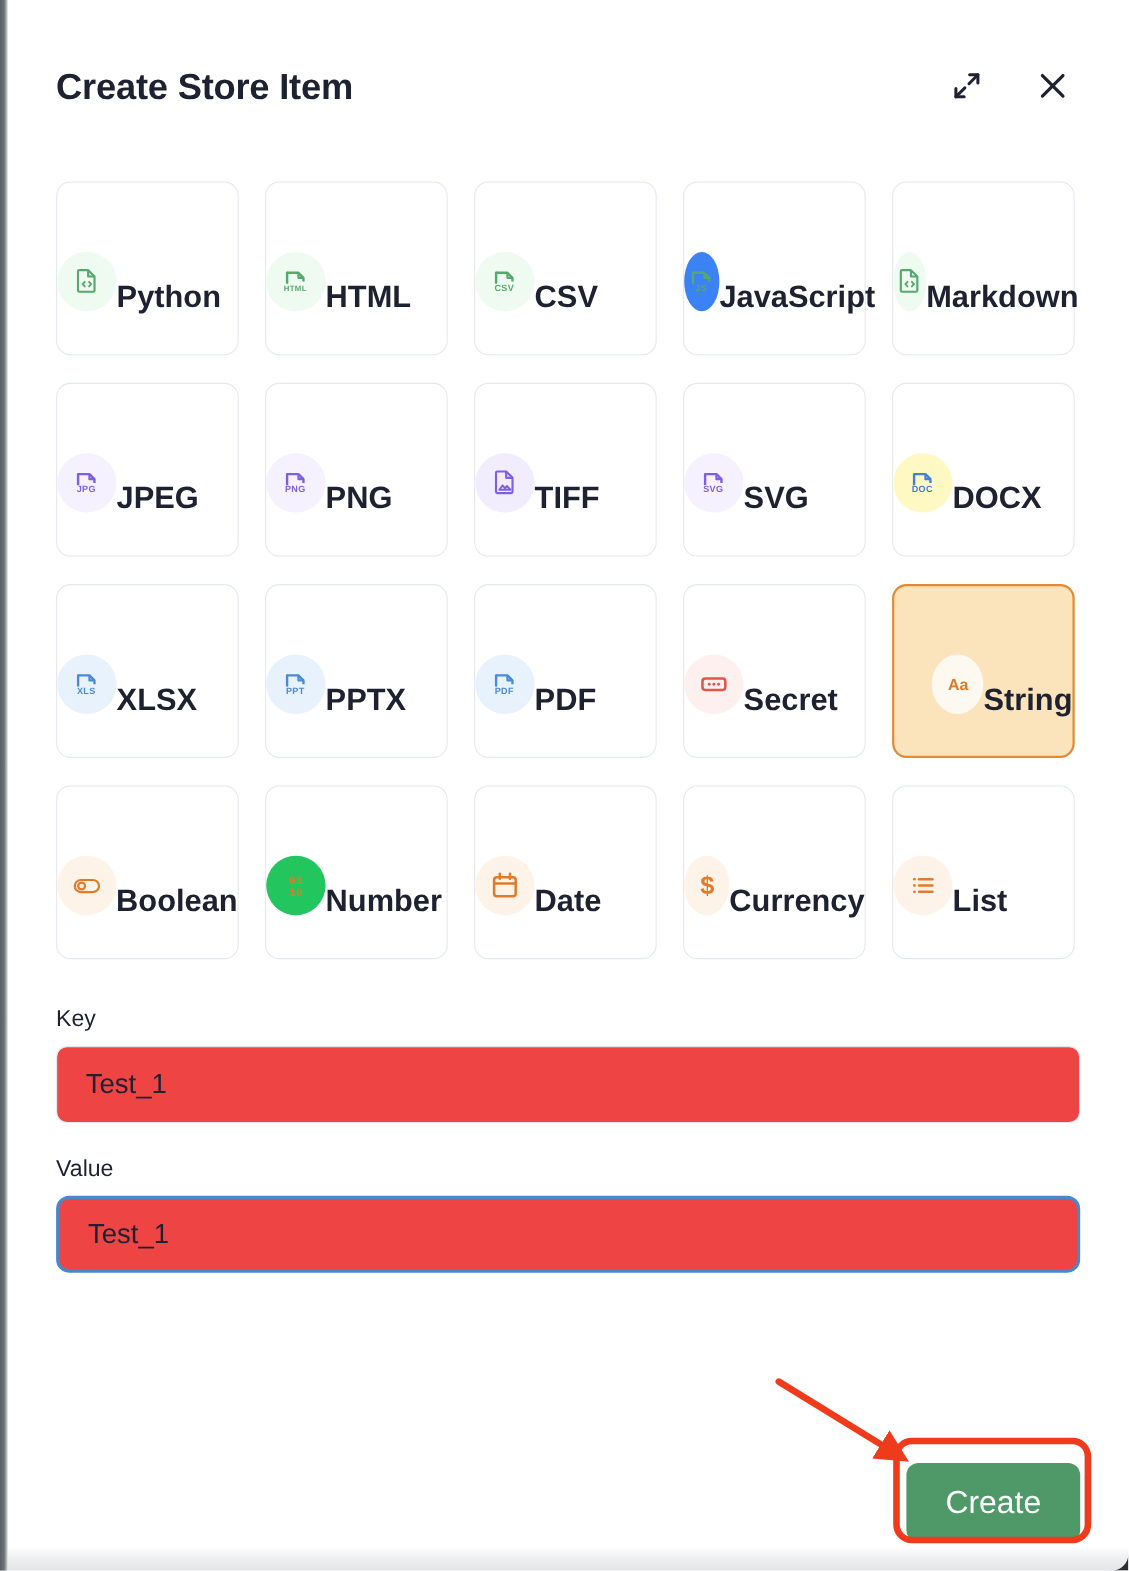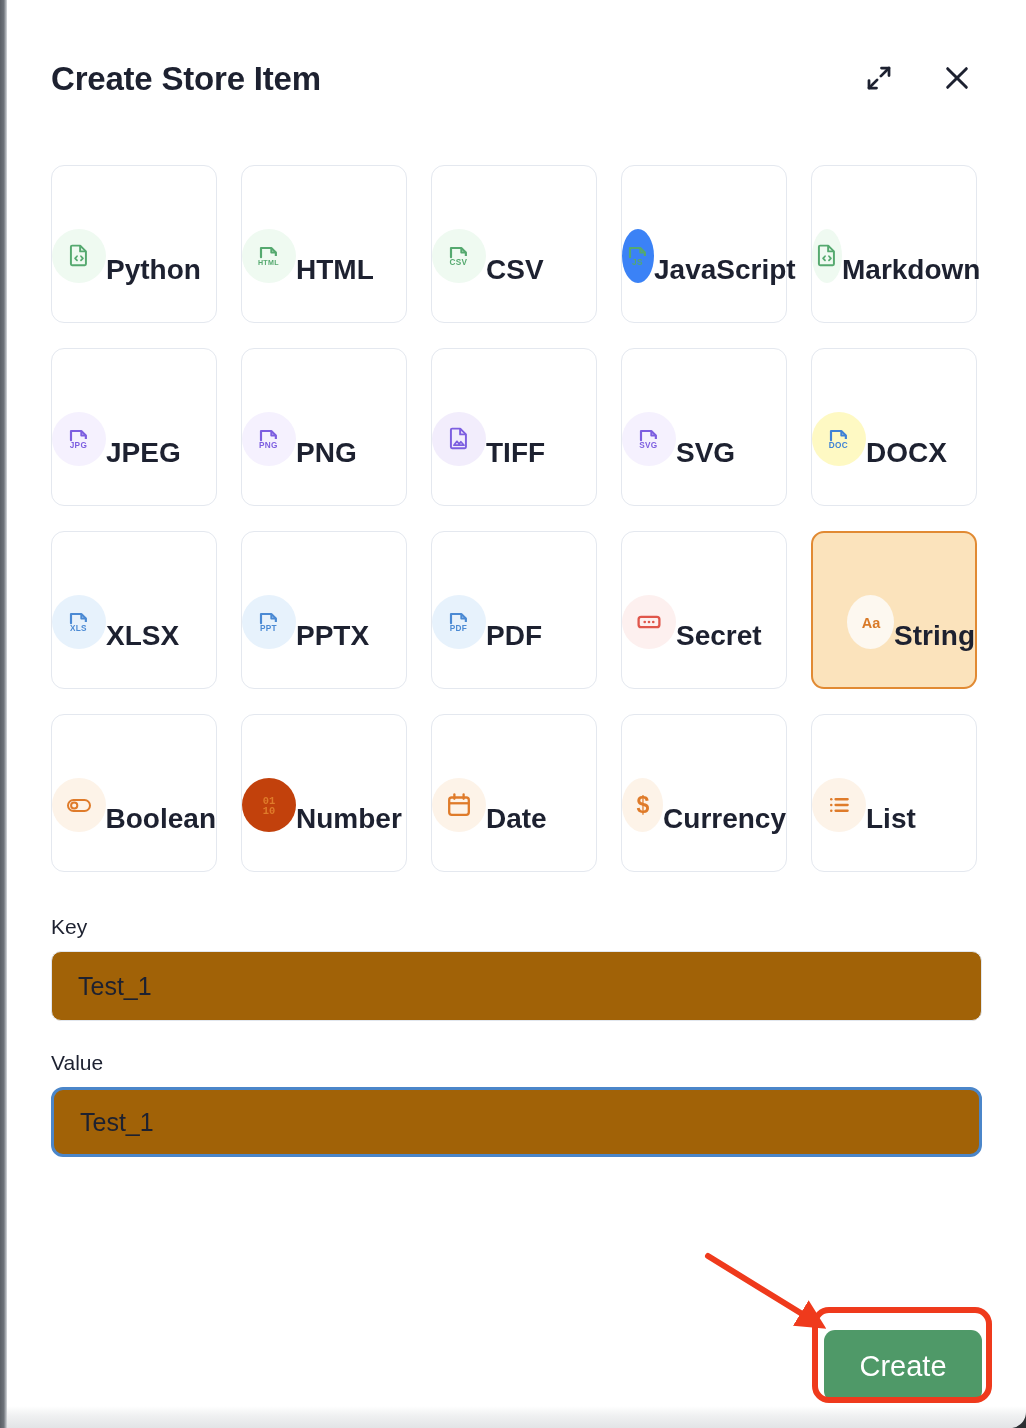--- a/index.html
+++ b/index.html
@@ -140,21 +140,21 @@
 
   .text-input {
     width: 100%;
     height: 70px;
     border: 1px solid #e2e7ee;
     border-radius: 10px;
     padding: 0 26px;
     font-size: 25px;
     color: #1d2130;
     font-family: "Liberation Sans", sans-serif;
-    background: #a16207;
+    background: #ef4444;
     outline: none;
   }
 
   .text-input.focused {
     border: 3px solid #4b86c9;
     border-radius: 12px;
   }
 
   
   .footer {
@@ -416,21 +416,21 @@
       <div class="type-card">
         <div class="type-icon-circle" style="background: rgb(253, 243, 232);">
           <svg width="32" height="30" viewBox="0 0 32 26">
             <rect x="5" y="8" width="22" height="11" rx="5.5" fill="none" stroke="#df7b2a" stroke-width="2"></rect>
             <circle cx="11.2" cy="13.5" r="3.1" fill="none" stroke="#df7b2a" stroke-width="2"></circle>
           </svg>
         </div>
         <div class="type-label">Boolean</div>
       </div>
       <div class="type-card">
-        <div class="type-icon-circle" style="background: #c2410c;">
+        <div class="type-icon-circle" style="background: #22c55e;">
           <svg width="30" height="30" viewBox="0 0 26 26">
             <text x="13" y="12" text-anchor="middle" font-family="Liberation Mono, monospace" font-size="9" font-weight="bold" fill="#df7b2a">01</text>
             <text x="13" y="21" text-anchor="middle" font-family="Liberation Mono, monospace" font-size="9" font-weight="bold" fill="#df7b2a">10</text>
           </svg>
         </div>
         <div class="type-label">Number</div>
       </div>
       <div class="type-card">
         <div class="type-icon-circle" style="background: rgb(253, 243, 232);">
           <svg width="30" height="30" viewBox="0 0 26 26">

